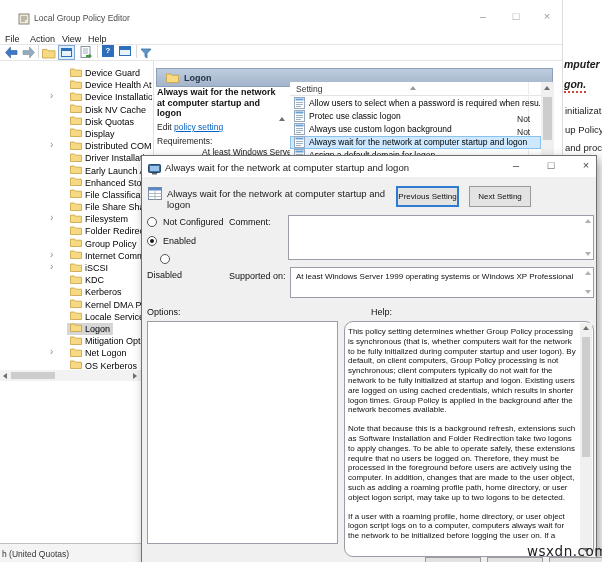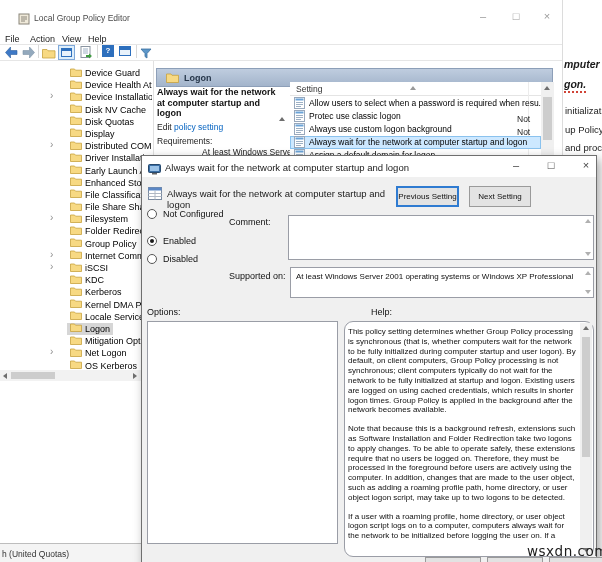--- a/index.html
+++ b/index.html
@@ -52,21 +52,21 @@
   .caption-strip { position:absolute; left:0; top:543px; width:142px; height:19px; background:#f4f4f4; border-top:1px solid #bdbdbd; }
   .caption-text { position:absolute; left:2px; top:5px; font-size:8.5px; color:#333; }
 
   
   .pane-header { position:absolute; left:156px; top:68px; width:397px; height:19px;
     background:linear-gradient(#bfcddf,#a3b4cb); border:1px solid #8d9fb8;
     display:flex; align-items:center; gap:5px; padding-left:9px; }
   .pane-header .lbl { font-size:9px; font-weight:bold; color:#26364a; }
   .desc-title { position:absolute; left:157px; top:87px; width:128px; font-size:9px; font-weight:bold; line-height:10.5px; color:#111; }
   .desc-line { position:absolute; font-size:8.5px; color:#222; }
-  .link { color:#0563c1; cursor:pointer; }
+  .link { color:#0563c1; text-decoration:underline; cursor:pointer; }
 
   #list-box { position:absolute; left:290px; top:82px; width:251px; height:73px; background:#fff; overflow:hidden; }
   .list-header { position:absolute; left:0; top:0; width:251px; height:14px; border-bottom:1px solid #e4e4e4; font-size:8.5px; color:#333; }
   .col-sep { position:absolute; left:238px; top:0; width:1px; height:73px; background:#ececec; }
   .list-row { position:absolute; left:0; width:251px; height:13px; font-size:8.5px; white-space:nowrap; }
   .list-row .ico { position:absolute; left:4px; top:0px; }
   .list-row .lbl { position:absolute; left:19px; top:1px; }
   .list-row .state { position:absolute; left:227px; top:1px; color:#222;margin-top:16px; }
   .list-row.sel { background:#cde8ff; box-shadow:inset 0 0 0 1px #8ac2ee; }
   .vscroll { position:absolute; left:541px; top:82px; width:13px; height:73px; background:#f0f0f0; }
@@ -504,43 +504,43 @@
           <rect x="0.5" y="0.5" width="13" height="3" fill="#5b87c5"></rect>
           <line x1="0.5" y1="6.5" x2="13.5" y2="6.5" stroke="#b0b8c4"></line>
           <line x1="0.5" y1="9.5" x2="13.5" y2="9.5" stroke="#b0b8c4"></line>
           <line x1="7" y1="3.5" x2="7" y2="12.5" stroke="#b0b8c4"></line>
         </svg>
     </span>
     <span class="dlg-setting-name">Always wait for the network at computer startup and logon</span>
     <div class="dlg-btn focus" style="left:254px; width:63px;">Previous Setting</div>
     <div class="dlg-btn" style="left:327px; width:62px;">Next Setting</div>
 
-    <div class="radio-row" style="top:53px;">
+    <div class="radio-row" style="top:61px;">
       <span class="radio-circle"></span>
       <span class="radio-label">Not Configured</span>
     </div>
     <div class="radio-row checked" style="top:80px;">
       <span class="radio-circle"></span>
       <span class="radio-label">Enabled</span>
     </div>
-    <div class="radio-row" style="top:98px;">
+    <div class="radio-row" style="top:98px;flex-direction:column;">
       <span class="radio-circle"></span>
       <span class="radio-label">Disabled</span>
     </div>
 
     <span class="dlg-label" style="left:87px; top:61px;">Comment:</span>
     <div class="field-box" style="left:146px; top:59px; width:306px; height:45px;">
       <span></span>
       <span class="tri-up mini-sb-up" style="border-bottom-color:#b0b0b0;"></span>
       <span class="tri-down mini-sb-down" style="border-top-color:#b0b0b0;"></span>
     </div>
 
     <span class="dlg-label" style="left:87px; top:115px;">Supported on:</span>
     <div class="field-box" style="left:148px; top:111px; width:304px; height:31px;">
-      <span class="supported-text">At least Windows Server 2001 operating systems or Windows XP Professional</span>
+      <span class="supported-text">At least Windows Server 1999 operating systems or Windows XP Professional</span>
       <span class="tri-up mini-sb-up" style="border-bottom-color:#b0b0b0;"></span>
       <span class="tri-down mini-sb-down" style="border-top-color:#b0b0b0;"></span>
     </div>
 
     <span class="dlg-label" style="left:5px; top:151px;">Options:</span>
     <span class="dlg-label" style="left:229px; top:151px;">Help:</span>
     <div class="field-box" style="left:5px; top:165px; width:191px; height:223px;"></div>
     <div class="field-box" style="left:202px; top:165px; width:250px; height:236px;border-radius:9px;">
       <div id="help-text">
           <p>This policy setting determines whether Group Policy processing is synchronous (that is, whether computers wait for the network to be fully initialized during computer startup and user logon). By default, on client computers, Group Policy processing is not synchronous; client computers typically do not wait for the network to be fully initialized at startup and logon. Existing users are logged on using cached credentials, which results in shorter logon times. Group Policy is applied in the background after the network becomes available.</p>

